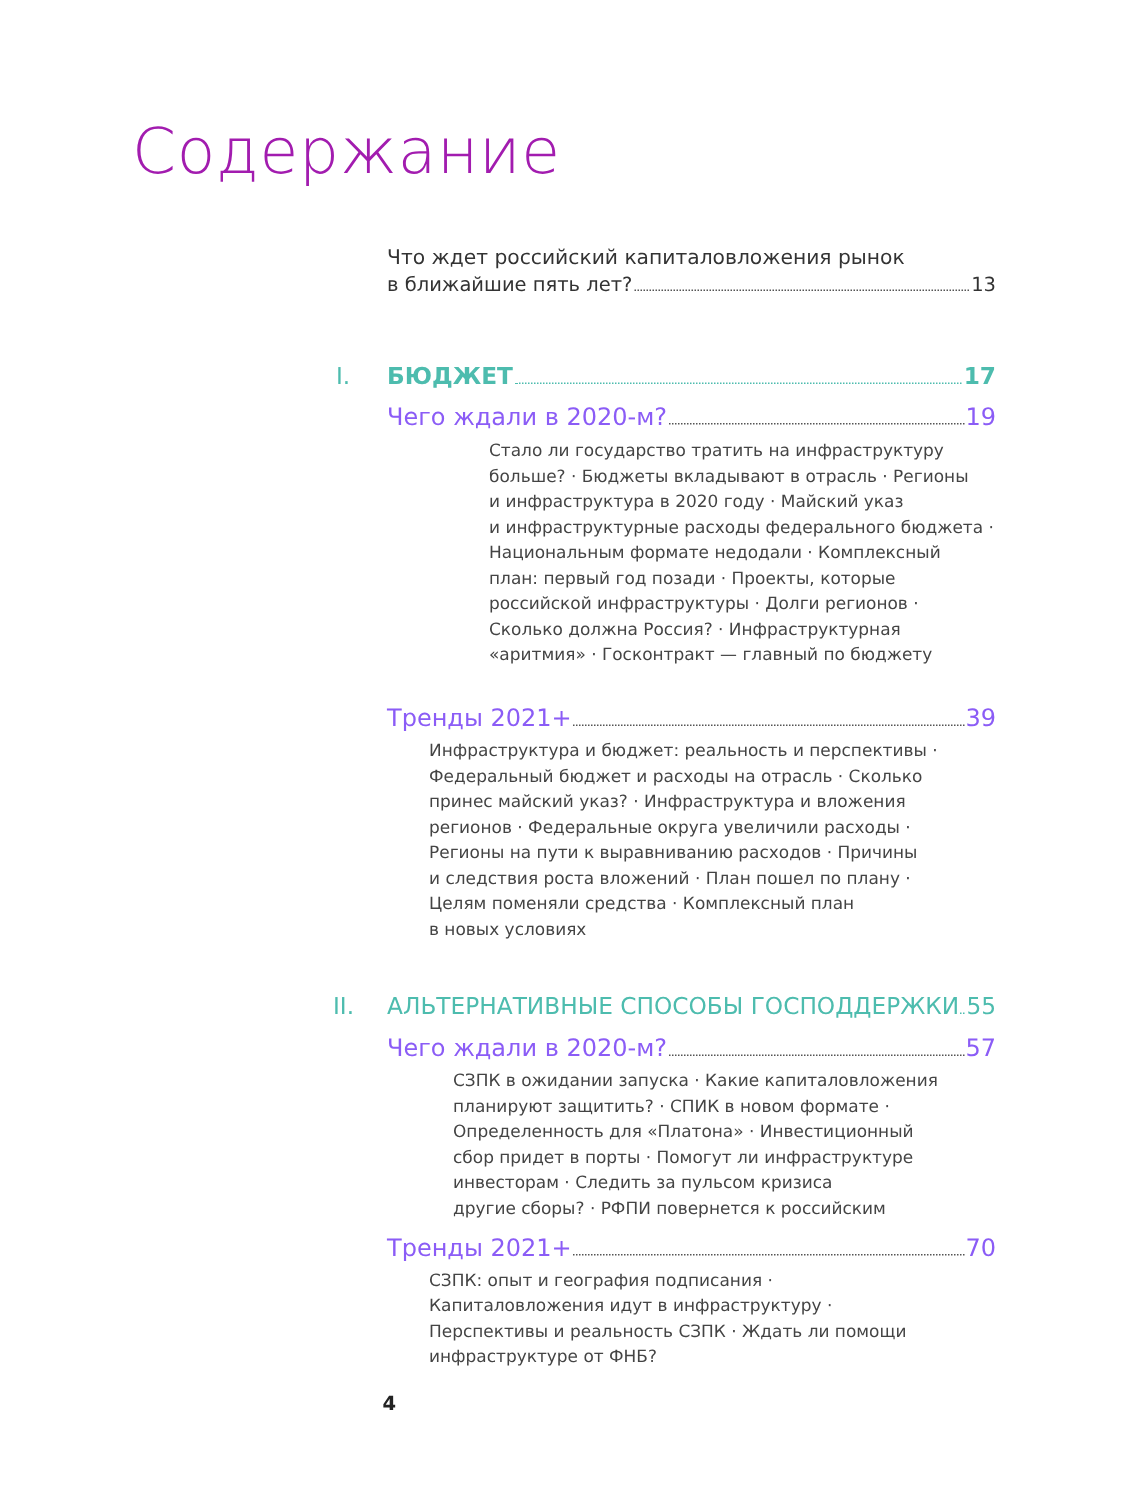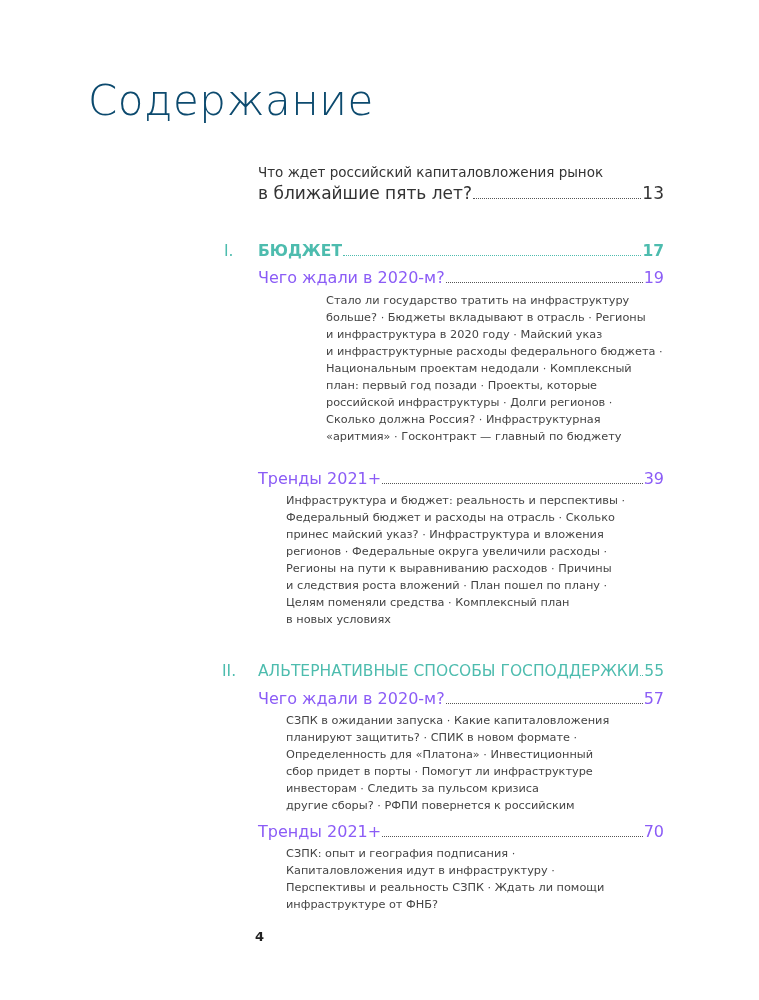--- a/index.html
+++ b/index.html
@@ -2,34 +2,34 @@
 <html><head>
 <meta charset="utf-8">
 <style>
   html, body { margin: 0; padding: 0; background: #ffffff; }
   body {
     width: 759px; height: 1000px; position: relative; overflow: hidden;
     font-family: "DejaVu Sans", sans-serif; color: #2b2b2b;
   }
   .title {
     position: absolute; left: 88px; top: 76px;
-    font-size: 42px; font-weight: 300; color: #0c4a6e; letter-spacing: 0.5px;
+    font-size: 42px; font-weight: 300; color: #a21caf; letter-spacing: 0.5px;
     font-family: "DejaVu Sans", sans-serif;
   }
   .line {
     position: absolute; display: flex; align-items: baseline; white-space: nowrap;
   }
   .line .label { flex: 0 0 auto; }
   .line .dots {
     flex: 1 1 auto; overflow: hidden; margin: 0 1px;
     border-bottom: 1px dotted #555; height: 0; align-self: flex-end; margin-bottom: 4px;
   }
   .line .page { flex: 0 0 auto; }
   .intro-l1 { position: absolute; left: 258px; top: 164px; font-size: 13.5px; color: #333; }
-  .intro { left: 258px; top: 183px; width: 406px; font-size: 17px; color: #333; align-items: flex-end; }
+  .intro { left: 258px; top: 183px; width: 406px; font-size: 13px; color: #333; align-items: flex-end; }
 
   .sec-num { position: absolute; font-size: 15.5px; color: #4dbcae; }
   .sec { font-size: 15.5px; color: #4dbcae; }
   .sec .dots { border-bottom-color: #4dbcae; border-bottom-width: 1.5px; }
 
   .sub { font-size: 16px; color: #8b5cf6; }
   .desc {
     position: absolute; left: 286px; width: 330px;
     font-size: 11.3px; line-height: 17px; color: #444;
   }
@@ -60,21 +60,21 @@
 <div class="line sub" style="left:258px; top:268px; width:406px;">
   <span class="label">Чего ждали в 2020-м?</span>
   <span class="dots"></span>
   <span class="page">19</span>
 </div>
 <div class="desc" style="top:292px;margin-left:40px;">
   <div>Стало ли государство тратить на инфраструктуру</div>
   <div>больше? · Бюджеты вкладывают в отрасль · Регионы</div>
   <div>и инфраструктура в 2020 году · Майский указ</div>
   <div>и инфраструктурные расходы федерального бюджета ·</div>
-  <div>Национальным проектам недодали · Комплексный</div>
+  <div>Национальным формате недодали · Комплексный</div>
   <div>план: первый год позади · Проекты, которые</div>
   <div>российской инфраструктуры · Долги регионов ·</div>
   <div>Сколько должна Россия? · Инфраструктурная</div>
   <div>«аритмия» · Госконтракт — главный по бюджету</div>
 </div>
 
 <div class="line sub" style="left:258px; top:469px; width:406px;">
   <span class="label">Тренды 2021+</span>
   <span class="dots"></span>
   <span class="page">39</span>
@@ -95,21 +95,21 @@
   <span class="label">АЛЬТЕРНАТИВНЫЕ СПОСОБЫ ГОСПОДДЕРЖКИ</span>
   <span class="dots"></span>
   <span class="page">55</span>
 </div>
 
 <div class="line sub" style="left:258px; top:689px; width:406px;">
   <span class="label">Чего ждали в 2020-м?</span>
   <span class="dots"></span>
   <span class="page">57</span>
 </div>
-<div class="desc" style="top:712px;">
+<div class="desc" style="top:712px;margin-left:16px;">
   <div>СЗПК в ожидании запуска · Какие капиталовложения</div>
   <div>планируют защитить? · СПИК в новом формате ·</div>
   <div>Определенность для «Платона» · Инвестиционный</div>
   <div>сбор придет в порты · Помогут ли инфраструктуре</div>
   <div>инвесторам · Следить за пульсом кризиса</div>
   <div>другие сборы? · РФПИ повернется к российским</div>
 </div>
 
 <div class="line sub" style="left:258px; top:822px; width:406px;">
   <span class="label">Тренды 2021+</span>

